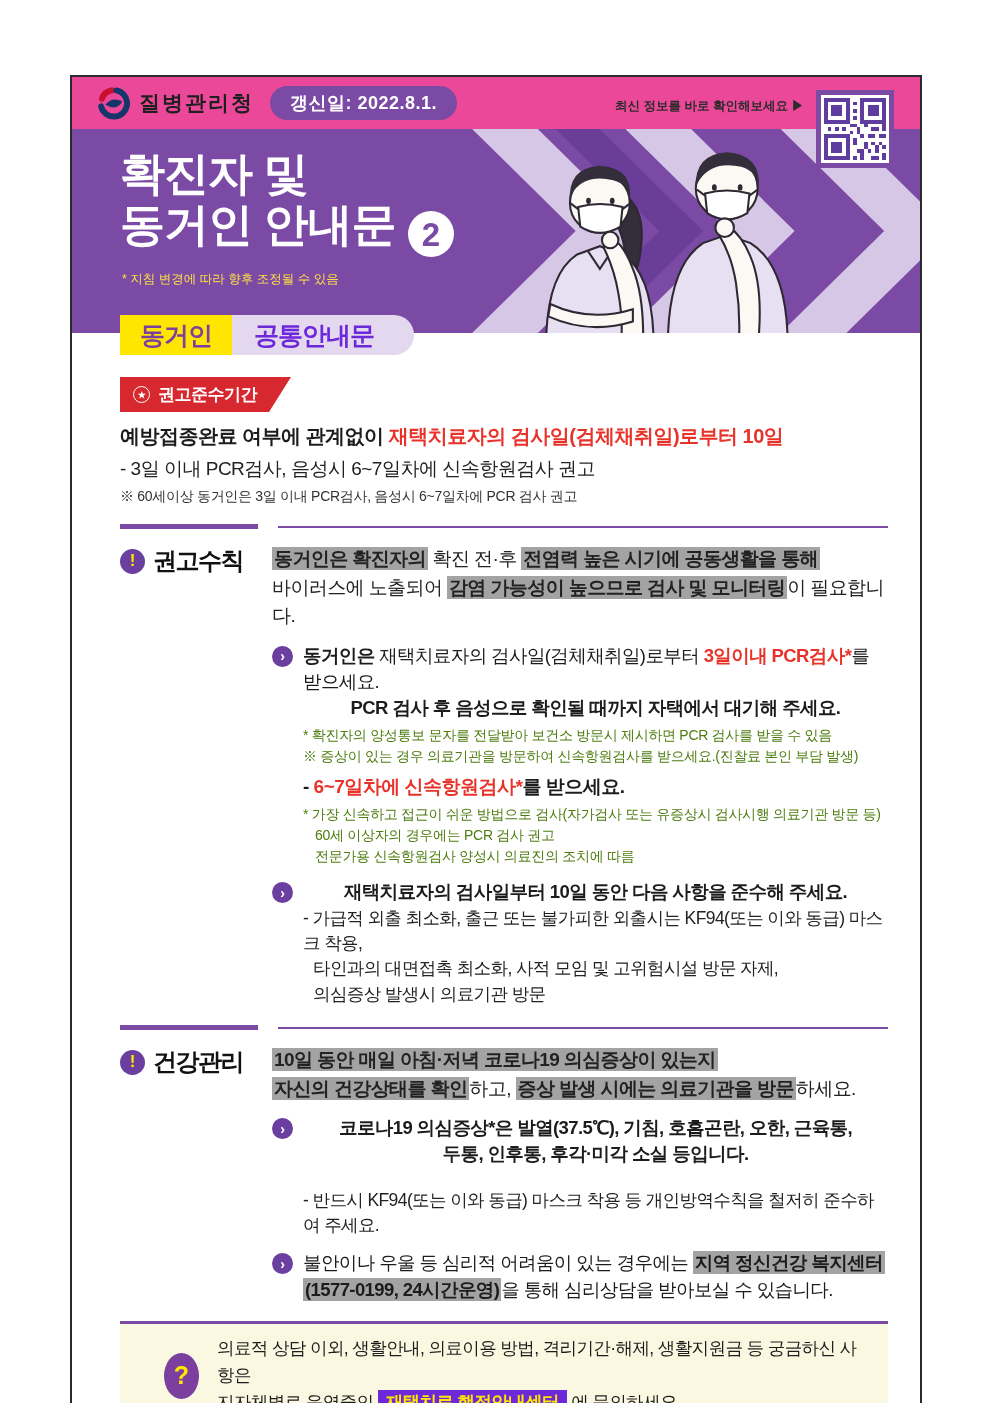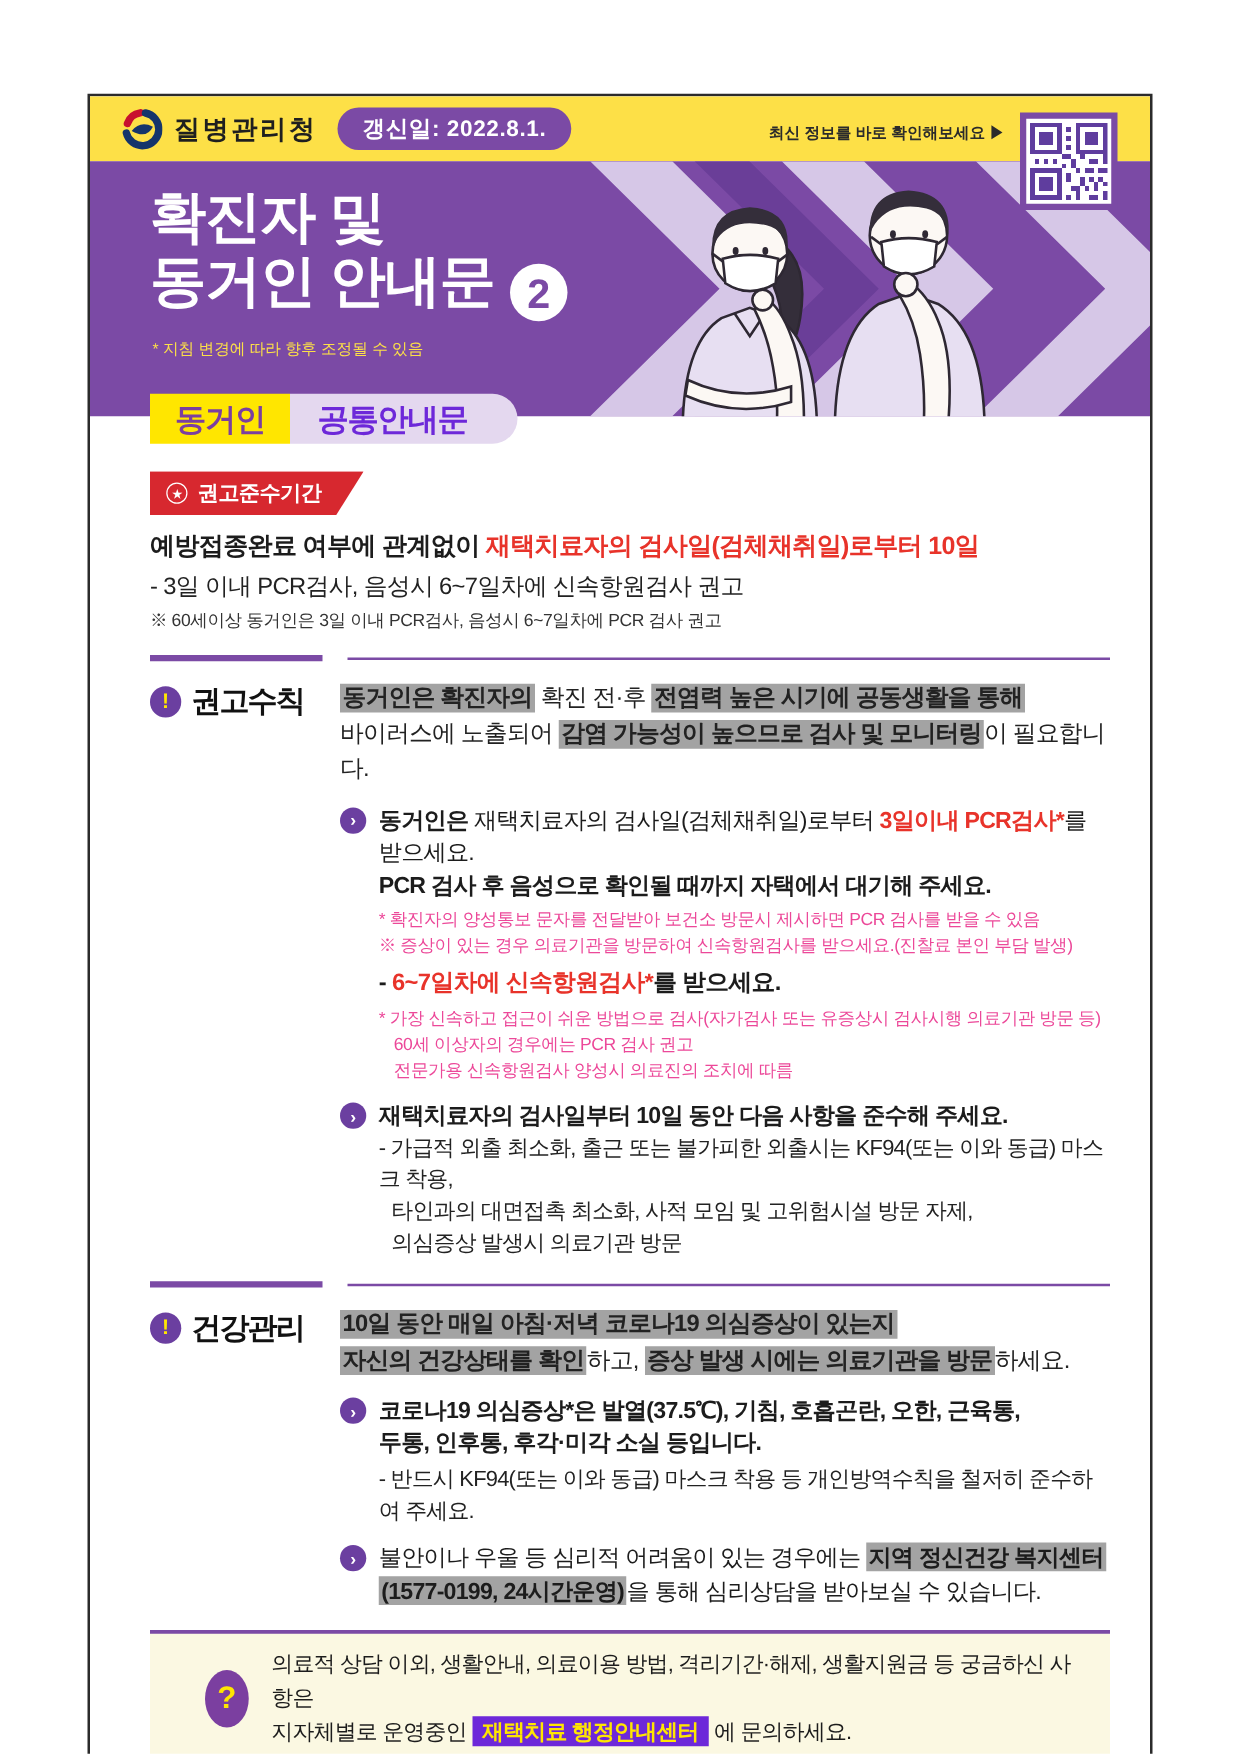--- a/index.html
+++ b/index.html
@@ -7,21 +7,21 @@
   body {
     width:992px; height:1403px; position:relative;
     font-family:"Liberation Sans", sans-serif; color:#1c1c1c;
   }
   .doc {
     position:absolute; left:70px; top:75px; width:852px;
     background:#fff; border:2px solid #2b2b2b; padding-bottom:26px;
     overflow:hidden;
   }
   
-  .top-bar { height:52px; display:flex; align-items:center; padding:0 24px; position:relative; background:#fde047; }
+  .top-bar { height:52px; display:flex; align-items:center; padding:0 24px; position:relative; background:#ec4899; }
   .logo { display:flex; align-items:center; gap:9px; }
   .logo svg { display:block; }
   .agency-name { font-size:21px; font-weight:bold; color:#1f1f1f; letter-spacing:2px; }
   .update-badge {
     background:#7B4AA5; color:#fff; font-weight:bold; font-size:18px;
     border-radius:17px; padding:5px 20px; margin-left:16px; letter-spacing:.5px;
   }
   .qr-hint { position:absolute; right:116px; top:21px; font-size:12.5px; color:#2b2b2b; font-weight:bold; }
   .qr-box {
     position:absolute; right:26px; top:13px; z-index:9;
@@ -85,30 +85,30 @@
   .sec-head { width:152px; flex-shrink:0; display:flex; gap:8px; align-items:center; align-self:flex-start; }
   .excl-circle {
     width:25px; height:25px; border-radius:50%; background:#6B3FA0;
     color:#FFE600; font-weight:bold; font-size:17px;
     display:flex; align-items:center; justify-content:center; flex-shrink:0;
   }
   .sec-title { font-size:24px; font-weight:bold; color:#111; letter-spacing:-1.5px; }
   .sec-body { flex:1; min-width:0; }
   .intro { font-size:19px; line-height:1.5; color:#222; letter-spacing:-0.6px; }
   .hl { background:#a3a3a3; font-weight:bold; padding:1px 2px; }
-  .b { font-weight:bold; }
+  .b { font-weight:bold;text-align:center; }
 
   .bullet { display:flex; gap:10px; margin-top:12px; }
   .b-ic {
     width:21px; height:21px; border-radius:50%; background:#6B3FA0;
     color:#fff; font-weight:bold; font-size:14px; line-height:1;
     display:flex; align-items:center; justify-content:center; flex-shrink:0; margin-top:3px;
   }
   .b-body { flex:1; font-size:18.5px; line-height:1.42; color:#1c1c1c; letter-spacing:-0.6px; }
-  .note { font-size:14px; line-height:1.5; color:#ec4899; letter-spacing:-0.3px; }
+  .note { font-size:14px; line-height:1.5; color:#4d7c0f; letter-spacing:-0.3px; }
   .note-block { margin-top:4px; }
   .subred { font-size:19px; font-weight:bold; margin:7px 0 3px; letter-spacing:-0.5px; }
   .sub-plain { font-size:17.5px; line-height:1.45; color:#222; letter-spacing:-0.6px; }
 
   
   .info-box {
     margin:18px 32px 0 48px; background:#FBF8E2;
     border-top:3px solid #7B4AA5; border-bottom:3px solid #7B4AA5;
     padding:11px 18px 13px 44px; display:flex; align-items:center; gap:18px;
   }
@@ -315,21 +315,21 @@
       <div class="intro">
         <span class="hl">10일 동안 매일 아침·저녁 코로나19 의심증상이 있는지</span><br>
         <span class="hl">자신의 건강상태를 확인</span><span>하고, </span><span class="hl">증상 발생 시에는 의료기관을 방문</span><span>하세요.</span>
       </div>
 
       <div class="bullet">
         <span class="b-ic">›</span>
         <div class="b-body">
           <div class="b">코로나19 의심증상*은 발열(37.5℃), 기침, 호흡곤란, 오한, 근육통,</div>
           <div class="b">두통, 인후통, 후각·미각 소실 등입니다.</div>
-          <div class="sub-plain" style="margin-top:3px">- 반드시 KF94(또는 이와 동급) 마스크 착용 등 개인방역수칙을 철저히 준수하여 주세요.</div>
+          <div class="sub-plain" style="margin-top:20px">- 반드시 KF94(또는 이와 동급) 마스크 착용 등 개인방역수칙을 철저히 준수하여 주세요.</div>
         </div>
       </div>
 
       <div class="bullet">
         <span class="b-ic">›</span>
         <div class="b-body">
           <div>
             <span>불안이나 우울 등 심리적 어려움이 있는 경우에는 </span><span class="hl">지역 정신건강 복지센터</span>
           </div>
           <div>

